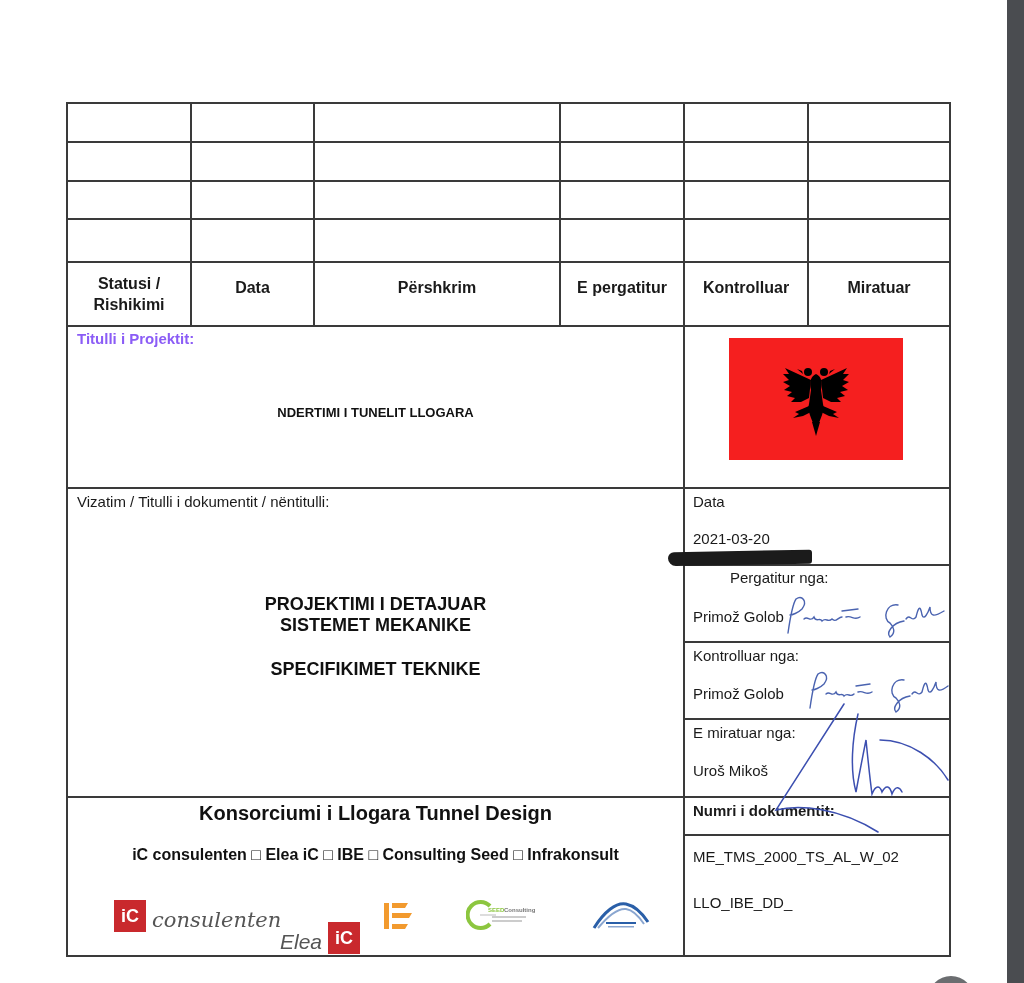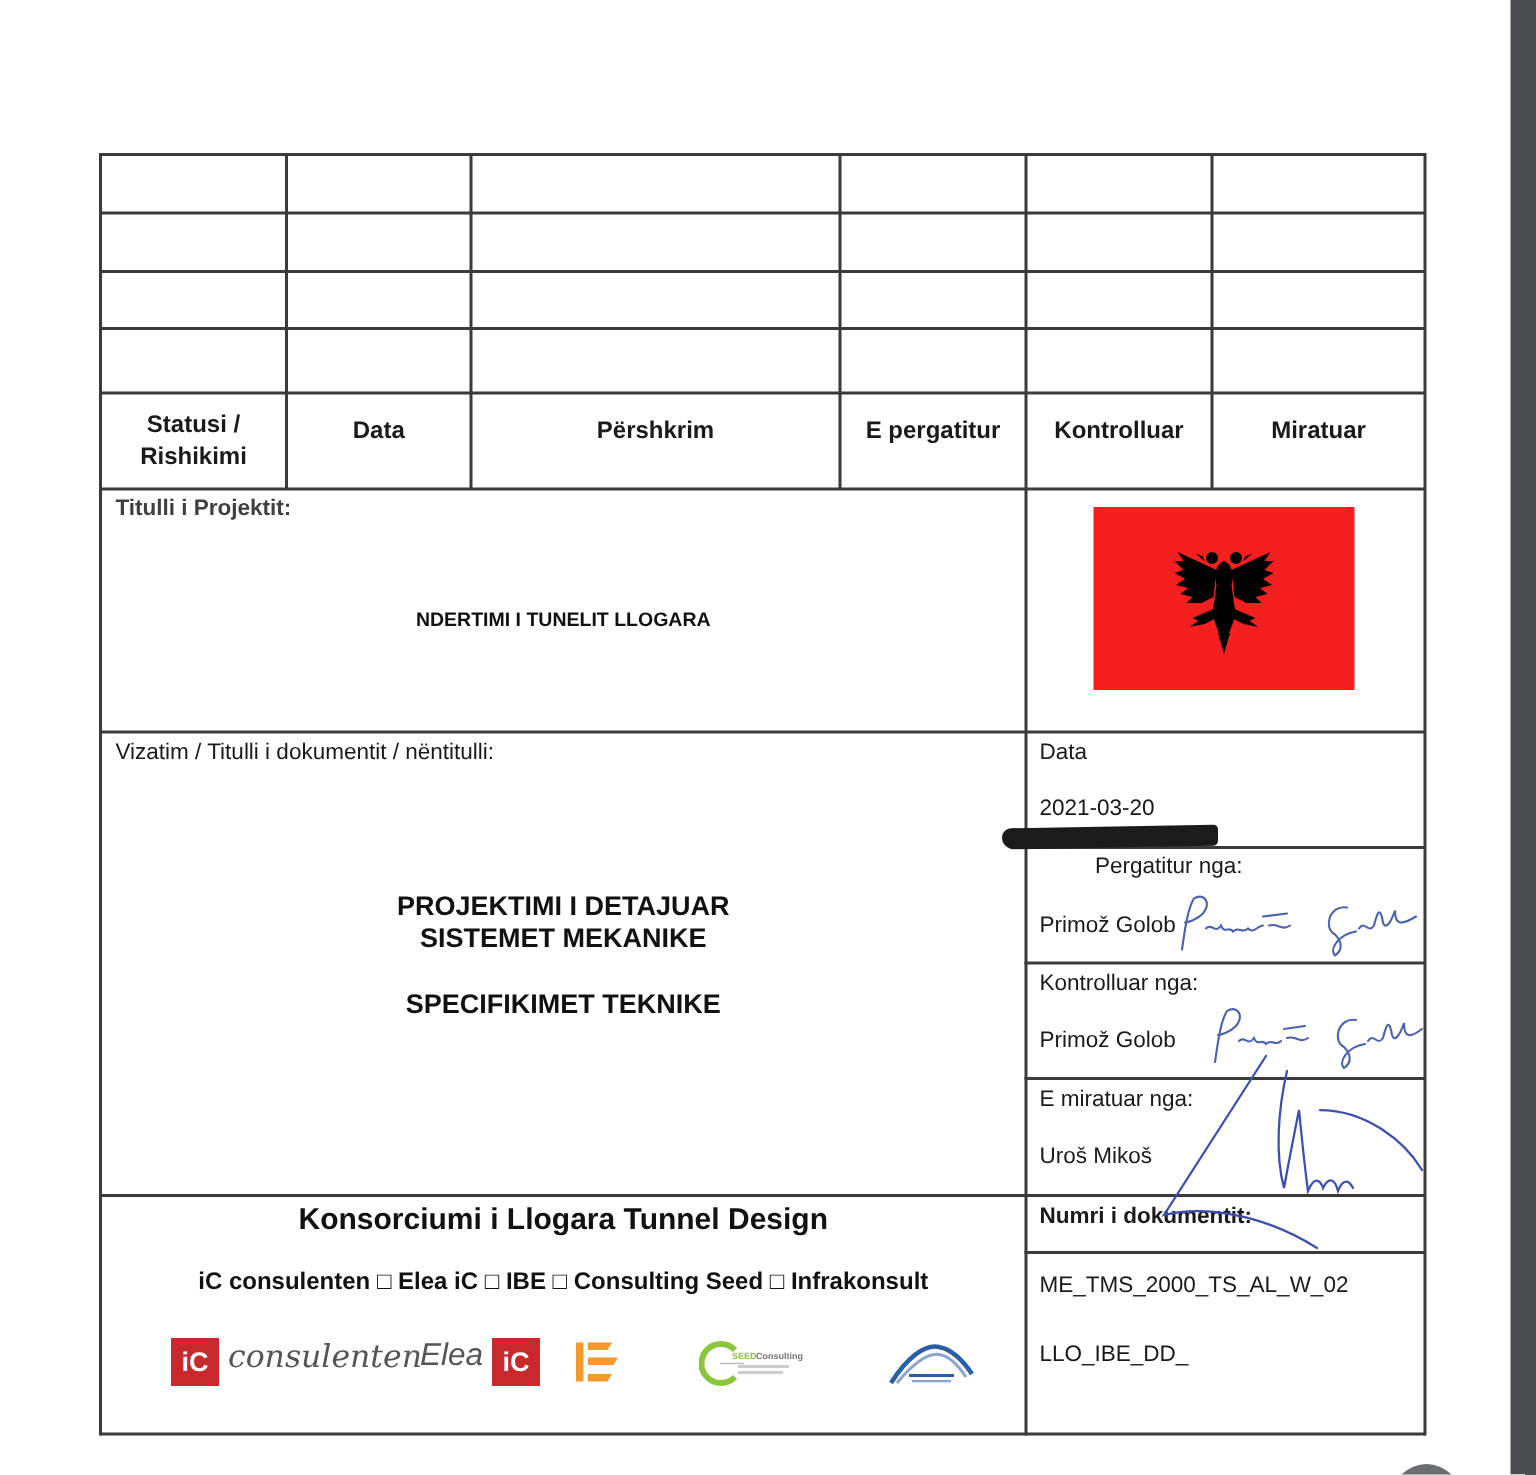--- a/index.html
+++ b/index.html
@@ -17,33 +17,33 @@
   }
   .line-h, .line-v { position: absolute; background: #3a3a3a; }
   .line-h { height: 2px; }
   .line-v { width: 2px; }
   .cell { position: absolute; box-sizing: border-box; }
   .hdr {
     display: flex; align-items: center; justify-content: center; text-align: center;
     font-weight: bold; font-size: 16px; line-height: 21px; color: #1a1a1a;
   }
   .label { font-size: 15px; color: #1a1a1a; }
-  .label-bold { font-size: 15px; font-weight: bold; color: #404040; }
+  .label-bold { font-size: 15px; font-weight: bold; color: #8b5cf6; }
   .big-title { font-weight: bold; font-size: 18px; text-align: center; color: #111; }
   .flag {
     position: absolute; left: 729px; top: 338px; width: 174px; height: 122px;
     background: #f51f1f;
   }
   .sig { position: absolute; pointer-events: none; }
   .redaction {
     position: absolute; left: 668px; top: 551px; width: 144px; height: 14px;
     background: #1b1b1b; border-radius: 6px 3px 3px 8px; transform: skewY(-1deg);
   }
   .logo-row { position: absolute; left: 78px; top: 892px; height: 40px; width: 600px; }
-  .logo { position: absolute; top: 0; height: 40px; display: flex; align-items: flex-start; padding-left: 36px; }
+  .logo { position: absolute; top: 0; height: 40px; display: flex; align-items: flex-end; padding-left: 36px; }
   .ic-box {
     background: #c9292d; color: #fff; font-weight: bold; font-size: 18px;
     width: 32px; height: 32px; display: flex; align-items: center; justify-content: center;
     font-family: "Liberation Sans", sans-serif;
   }
   .logo-text-italic { font-style: italic; color: #555; font-size: 21px; font-family: "DejaVu Serif", serif; }
 </style>
 </head>
 <body>
 
@@ -161,21 +161,21 @@
 </svg>
 
 <div class="cell" style="left:68px;top:802px;width:615px;text-align:center;font-size:20px;font-weight:bold;color:#111;">Konsorciumi i Llogara Tunnel Design</div>
 <div class="cell" style="left:68px;top:846px;width:615px;text-align:center;font-size:16px;font-weight:bold;color:#111;">iC consulenten □ Elea iC □ IBE □ Consulting Seed □ Infrakonsult</div>
 
 <div class="logo-row">
   <div class="logo" style="left:0;">
     <div class="ic-box">iC</div>
     <span class="logo-text-italic" style="margin-left:6px;">consulenten</span>
   </div>
-  <div class="logo" style="left:166px;">
+  <div class="logo" style="left:166px;margin-top:22px;">
     <span class="logo-text-italic" style="margin-right:6px;font-family:'Liberation Sans',sans-serif;">Elea</span>
     <div class="ic-box">iC</div>
   </div>
   <div class="logo" style="left:270px;">
     <svg width="30" height="32" viewBox="0 0 30 32">
       <g fill="#f29a2e">
         <rect x="0" y="3" width="5" height="26"></rect>
         <path d="M8 3 L24 3 L21 8 L8 8 Z"></path>
         <path d="M8 13 L28 13 L25 18 L8 18 Z"></path>
         <path d="M8 24 L24 24 L21 29 L8 29 Z"></path>

